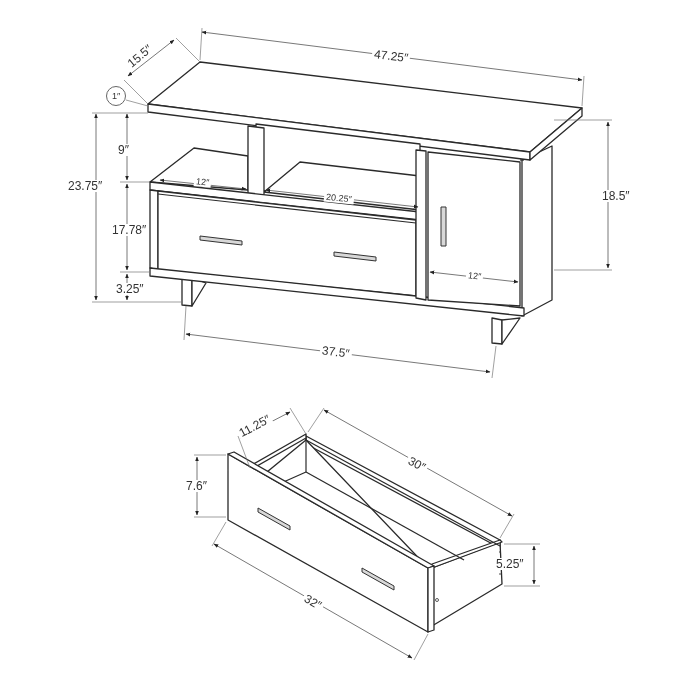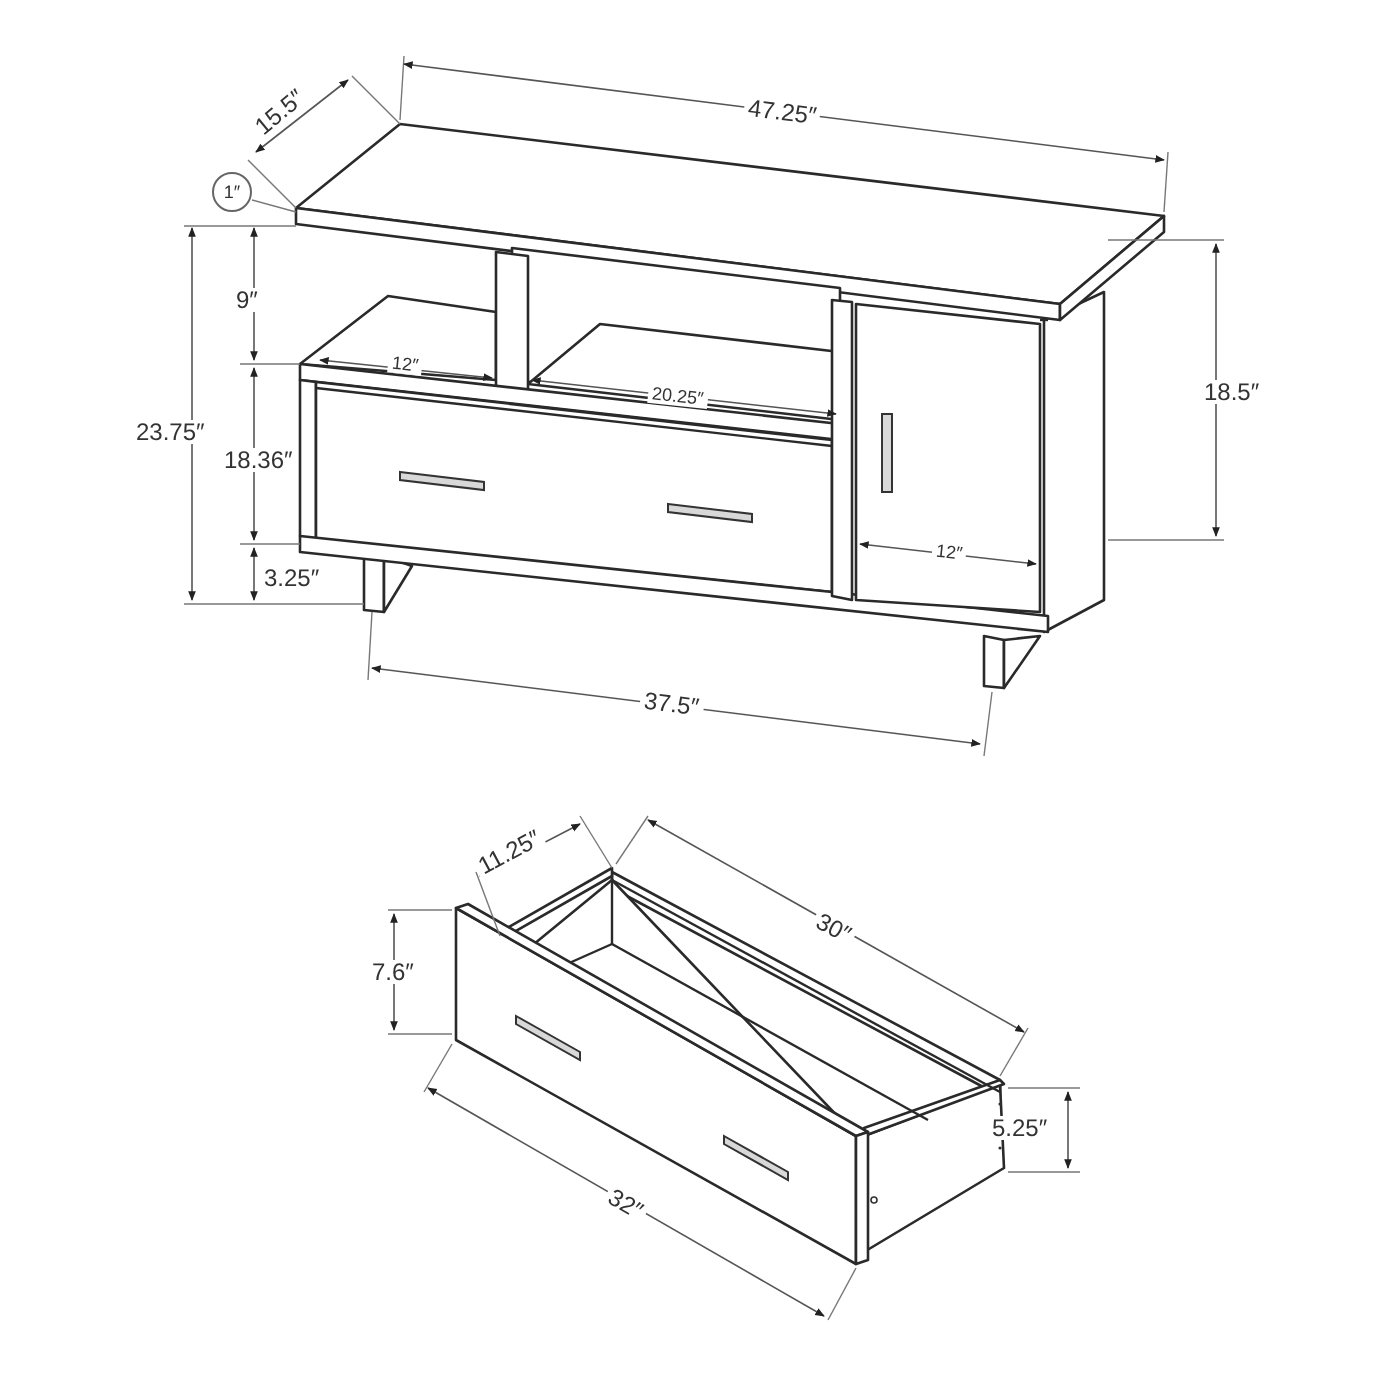--- a/index.html
+++ b/index.html
@@ -154,23 +154,23 @@
     <line class="dim" x1="214" y1="544" x2="412" y2="658" marker-start="url(#ar)" marker-end="url(#ar)"></line>
   </g>
 </svg>
 
 <div class="lbl lg" style="left:372px;top:50px;transform:rotate(7deg);">47.25″</div>
 <div class="lbl lg" style="left:124px;top:50px;transform:rotate(-40deg);">15.5″</div>
 <div class="circle-lbl" style="left:106px;top:86px;">
       <span>1″</span>
     </div>
 <div class="lbl lg" style="left:116px;top:144px;">9″</div>
-<div class="lbl lg" style="left:66px;top:180px;margin-top:30px;">23.75″</div>
-<div class="lbl lg" style="left:110px;top:224px;">18.36″</div>
-<div class="lbl lg" style="left:130px;top:283px;text-align:center;">3.25″</div>
+<div class="lbl lg" style="left:66px;top:180px;">23.75″</div>
+<div class="lbl lg" style="left:110px;top:224px;">17.78″</div>
+<div class="lbl lg" style="left:114px;top:283px;text-align:center;">3.25″</div>
 <div class="lbl sm" style="left:194px;top:178px;transform:rotate(6deg);">12″</div>
 <div class="lbl sm" style="left:324px;top:194px;transform:rotate(6deg);">20.25″</div>
 <div class="lbl lg" style="left:600px;top:190px;">18.5″</div>
 <div class="lbl sm" style="left:466px;top:272px;transform:rotate(6deg);">12″</div>
 <div class="lbl lg" style="left:320px;top:346px;transform:rotate(7deg);">37.5″</div>
 
 <div class="lbl lg" style="left:236px;top:420px;transform:rotate(-28deg);">11.25″</div>
 <div class="lbl lg" style="left:406px;top:458px;transform:rotate(28deg);">30″</div>
 <div class="lbl lg" style="left:184px;top:480px;">7.6″</div>
 <div class="lbl lg" style="left:494px;top:558px;">5.25″</div>

